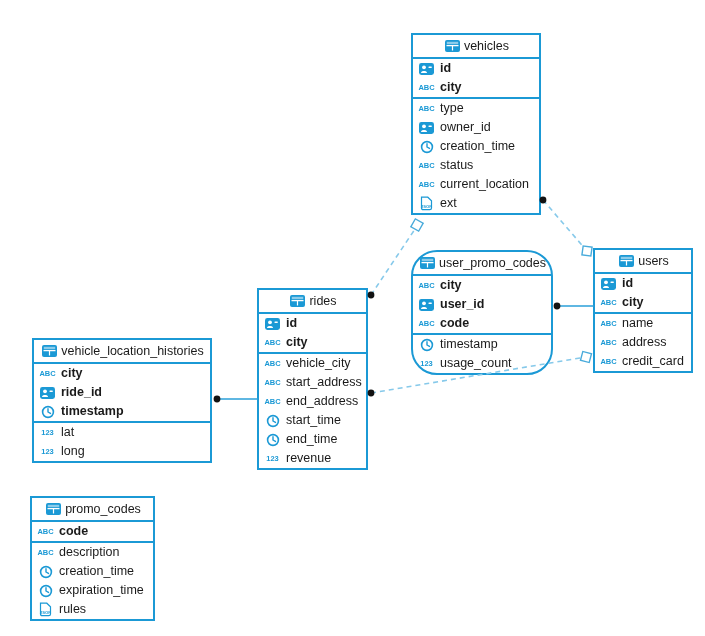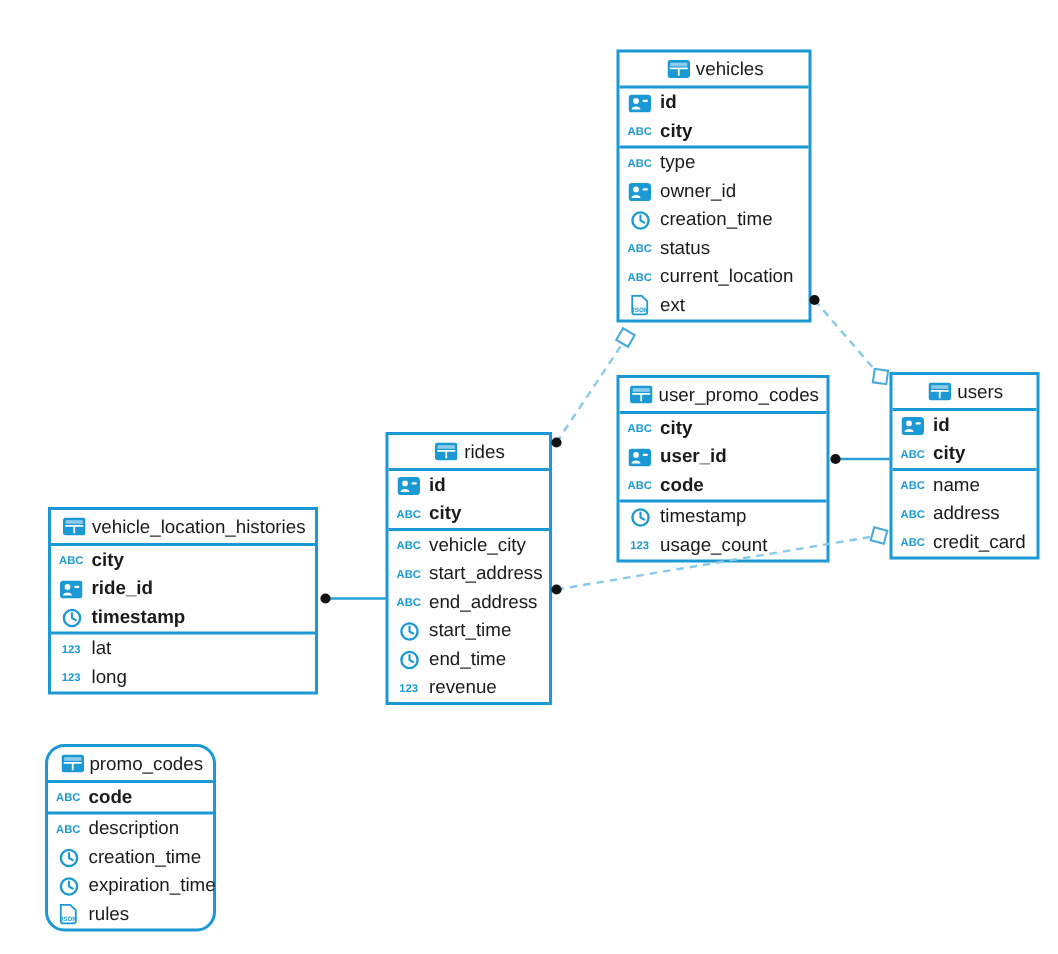--- a/index.html
+++ b/index.html
@@ -120,21 +120,21 @@
             <span class="cell-icon">
               <svg width="13" height="15" viewBox="0 0 13 15">
                 <path d="M1.5 1.2 H7.8 L11.5 4.8 V12 Q11.5 13.6 9.8 13.6 H3.2 Q1.5 13.6 1.5 12 Z" fill="#fff" stroke="#1b99d5" stroke-width="1.2"></path>
                 <text x="6.5" y="12" font-size="4.2" font-weight="bold" fill="#1b99d5" text-anchor="middle" font-family="Liberation Sans, sans-serif">JSON</text>
               </svg>
             </span>
             <span class="col-name">ext</span>
           </div>
         </div>
       </div>
-      <div class="db-table" style="left: 411px; top: 250px; width: 142px;">
+      <div class="db-table" style="left: 411px; top: 250px; width: 142px; border-radius: 26px;">
         <div class="tbl-header">
           <span class="cell-icon">
             <svg width="15" height="12" viewBox="0 0 15 12">
               <rect x="0" y="0" width="15" height="12" rx="2" fill="#1b99d5"></rect>
               <rect x="1.8" y="1.8" width="11.4" height="2.4" fill="rgba(255,255,255,0.5)"></rect>
               <path d="M1.5 5.6 H13.5 M7.5 5.6 V10.5" stroke="#fff" stroke-width="1.2" fill="none"></path>
             </svg>
           </span>
           <span class="tbl-title">user_promo_codes</span>
         </div>
@@ -354,21 +354,21 @@
             <span class="col-name">lat</span>
           </div>
           <div class="tbl-row">
             <span class="cell-icon">
               <span class="txt-icon">123</span>
             </span>
             <span class="col-name">long</span>
           </div>
         </div>
       </div>
-      <div class="db-table" style="left: 30px; top: 496px; width: 114px; border-radius: 13px;">
+      <div class="db-table" style="left: 30px; top: 496px; width: 125px;">
         <div class="tbl-header">
           <span class="cell-icon">
             <svg width="15" height="12" viewBox="0 0 15 12">
               <rect x="0" y="0" width="15" height="12" rx="2" fill="#1b99d5"></rect>
               <rect x="1.8" y="1.8" width="11.4" height="2.4" fill="rgba(255,255,255,0.5)"></rect>
               <path d="M1.5 5.6 H13.5 M7.5 5.6 V10.5" stroke="#fff" stroke-width="1.2" fill="none"></path>
             </svg>
           </span>
           <span class="tbl-title">promo_codes</span>
         </div>

